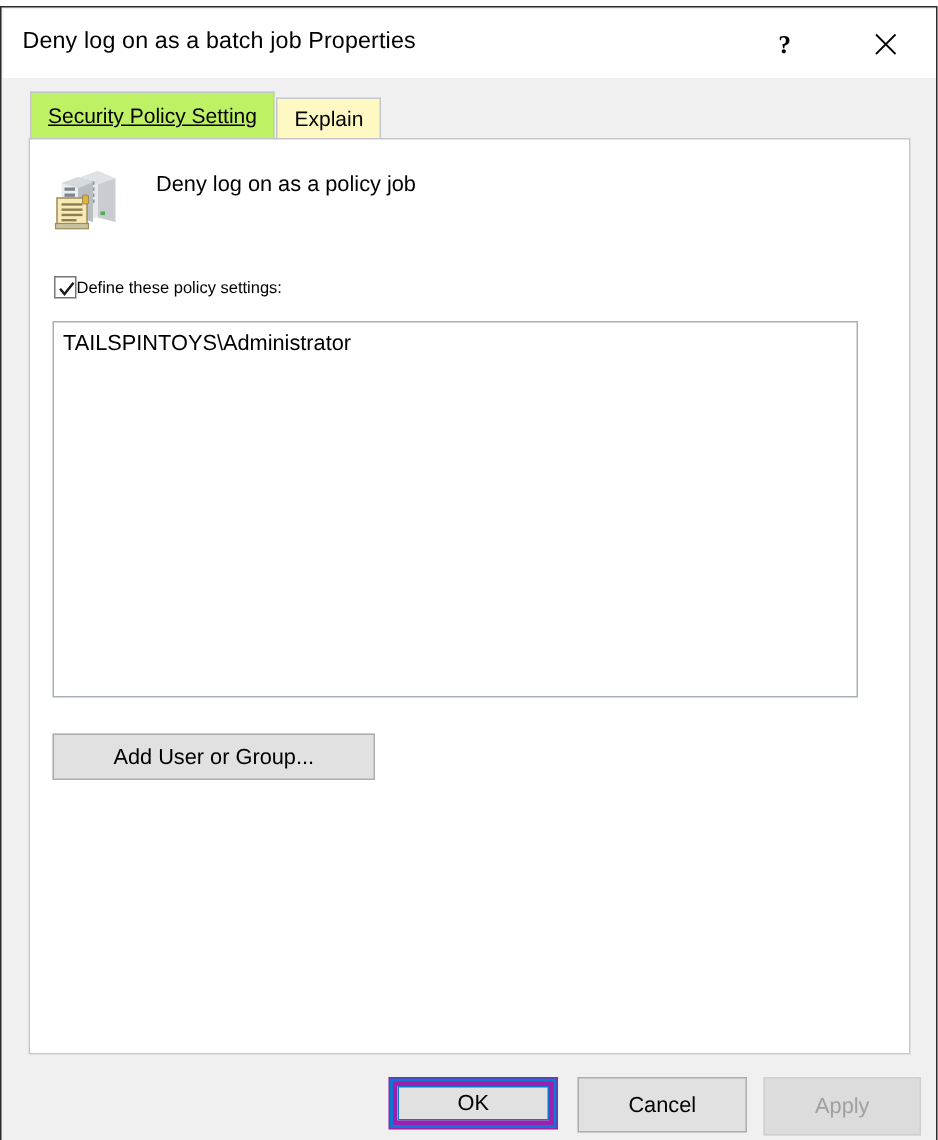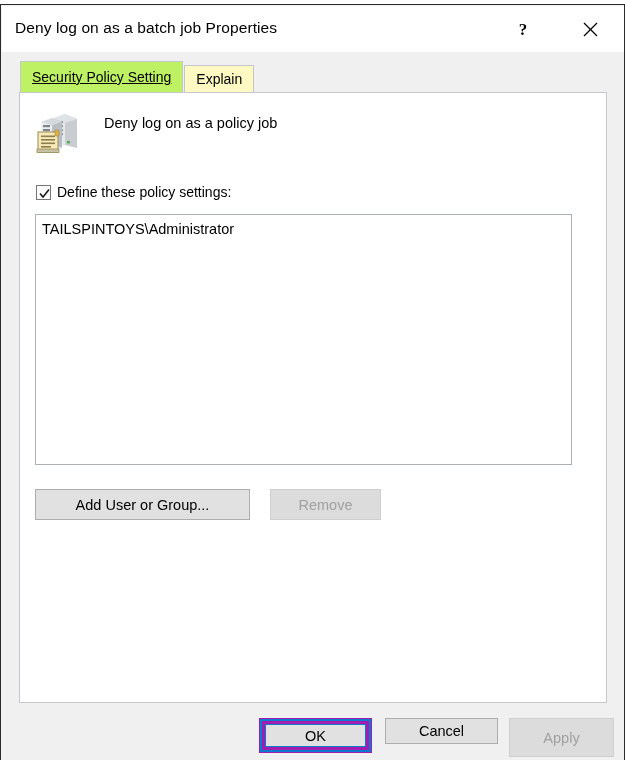--- a/index.html
+++ b/index.html
@@ -149,22 +149,21 @@
     background: #ffffff;
     position: relative;
     flex: none;
   }
   .checkbox svg {
     position: absolute;
     left: 1px;
     top: 1px;
   }
   .checkrow .label {
-    margin-left: 6px;
-    font-size: 14px;
+    font-size: 11px;
     color: #000;
     white-space: nowrap;
   }
 
   
   .listbox {
     position: absolute;
     left: 15px;
     top: 121px;
     width: 537px;
@@ -228,21 +227,21 @@
     outline: 2px solid #0b79d0;
     outline-offset: -3px;
     background: #e1e1e1;
     box-shadow: inset 0 0 0 1px #0b79d0;
   }
   .btn-cancel {
     position: absolute;
     left: 384px;
     top: 713px;
     width: 113px;
-    height: 26px;
+    height: 37px;
   }
   .btn-apply {
     position: absolute;
     left: 508px;
     top: 713px;
     width: 105px;
     height: 39px;
   }
 </style>
 </head>
@@ -316,20 +315,19 @@
         </span>
       </span>
       <span class="label">Define these policy settings:</span>
     </div>
 
     <div class="listbox">
       <div class="listitem">TAILSPINTOYS\Administrator</div>
     </div>
 
     <button class="btn btn-add">Add User or Group...</button>
-    <button class="btn btn-remove disabled">Remove</button>
   </div>
 
   <button class="btn btn-ok">OK</button>
   <button class="btn btn-cancel">Cancel</button>
   <button class="btn btn-apply disabled">Apply</button>
 
 </div>
 
 </body></html>

